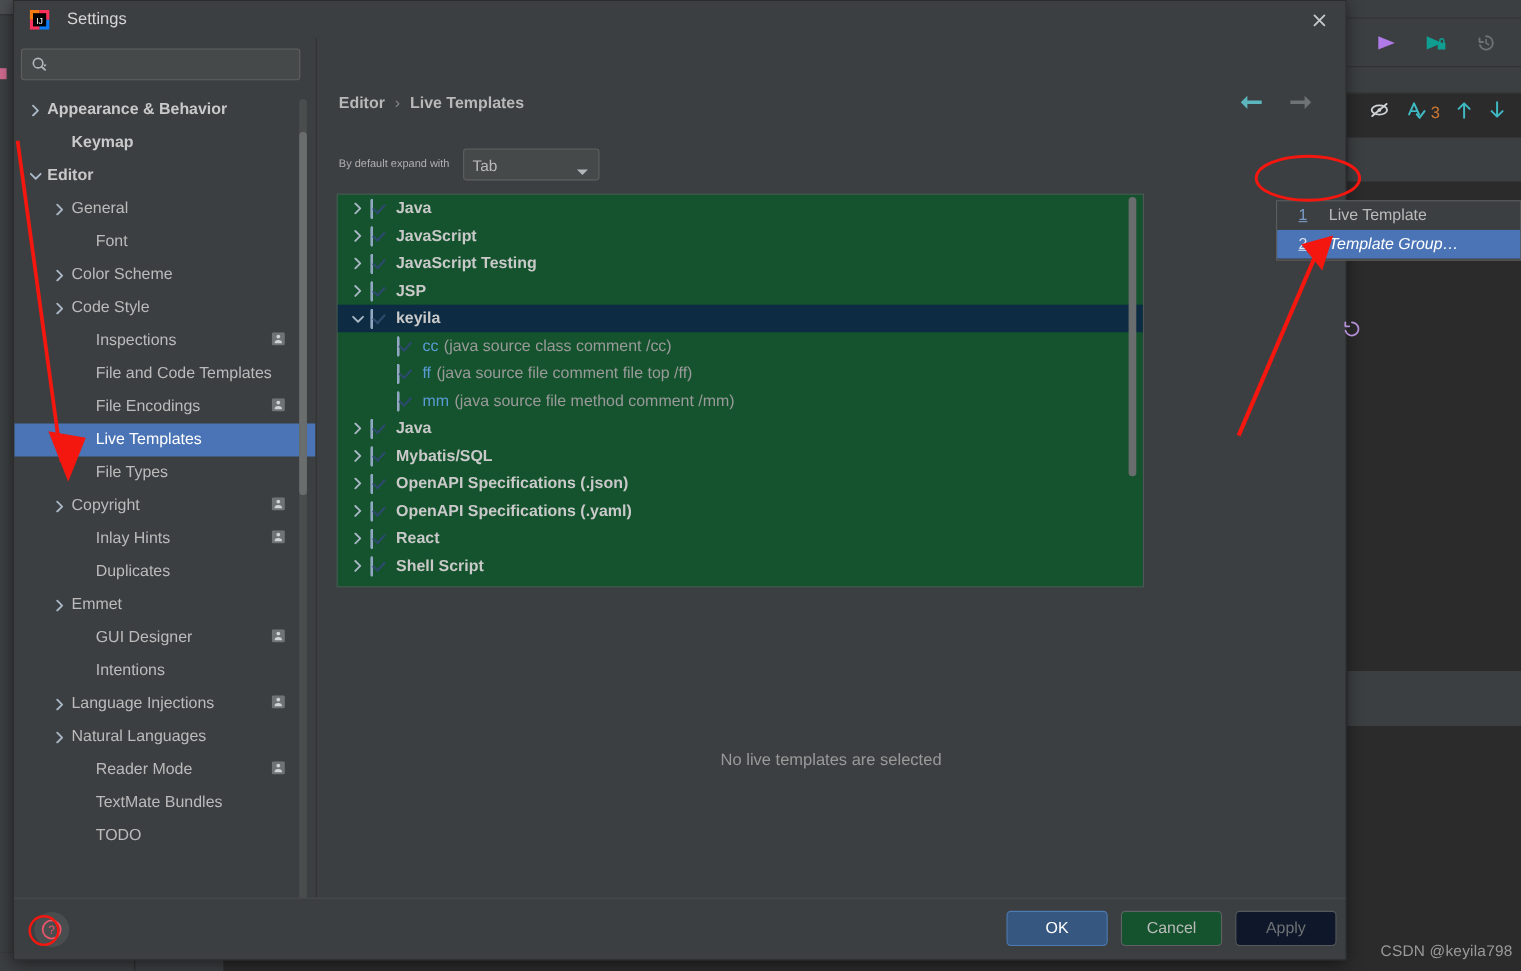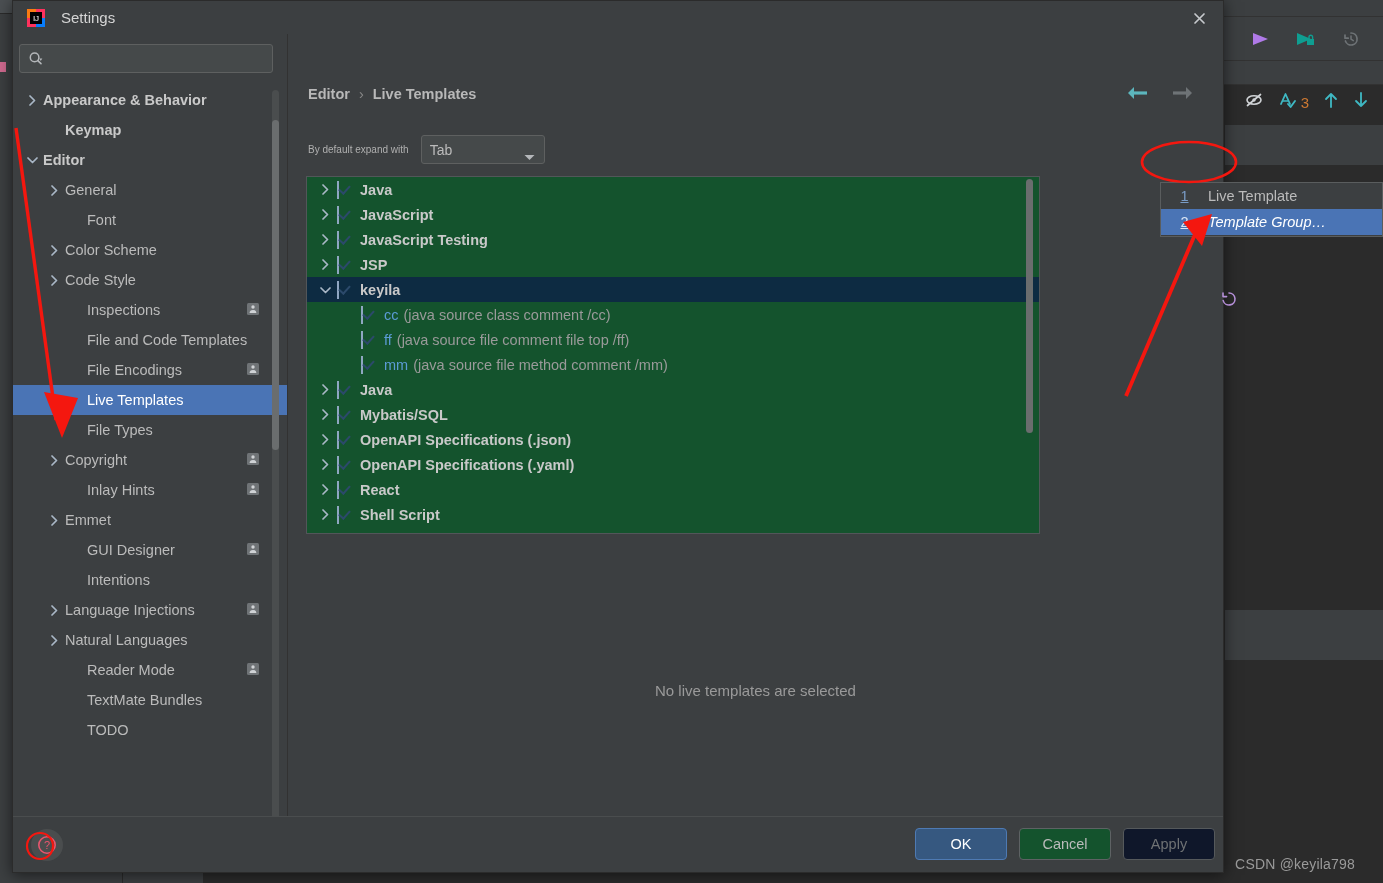--- a/index.html
+++ b/index.html
@@ -29,21 +29,21 @@
   .ide-inspect .num { color: #cc7832; font-size: 15px; font-family: "Liberation Sans", sans-serif; }
 
   .ide-band-1 { position: absolute; left: 1225px; top: 125px; right: 0; height: 40px; background: #3c3f41; }
   .ide-band-2 { position: absolute; left: 1225px; top: 610px; right: 0; height: 50px; background: #3c3f41; }
   .ide-bottom-strip { position: absolute; left: 0; top: 866px; right: 0; height: 17px; background: #2b2b2b; }
   .ide-bottom-seg-a { position: absolute; left: 0; top: 866px; width: 122px; height: 17px; background: #3c3f41; }
   .ide-bottom-seg-b { position: absolute; left: 123px; top: 866px; width: 80px; height: 17px; background: #3c3f41; }
   .ide-bottom-seg-c { position: absolute; left: 204px; top: 866px; width: 1179px; height: 17px; background: #2b2b2b; }
 
   .watermark {
-    position: absolute; right: 28px; top: 856px;
+    position: absolute; right: 8px; top: 856px;
     color: #9a9a9a; font-size: 14px; letter-spacing: .2px;
     font-family: "Liberation Sans", sans-serif;
   }
 
   
   .dialog {
     position: absolute; left: 12px; top: 0; width: 1212px; height: 873px;
     background: #3c3f41; border: 1px solid #2b2b2b;
     box-shadow: 0 2px 14px rgba(0,0,0,.55);
     display: flex; flex-direction: column;
@@ -374,20 +374,24 @@
             <div class="tree-item">
               <span class="twisty" style="margin-left: 52px;"></span>
               <span class="lbl">Inlay Hints</span>
               <span class="badge-icon"><svg width="12" height="12" viewBox="0 0 12 12">
                   <rect x="0" y="0" width="12" height="12" rx="1.5" fill="#6f7376"></rect>
                   <circle cx="6" cy="4" r="1.7" fill="#cfd2d5"></circle>
                   <path d="M2.6 10 a3.4 3 0 0 1 6.8 0 z" fill="#cfd2d5"></path>
                 </svg></span>
             </div>
             <div class="tree-item">
+              <span class="twisty" style="margin-left: 52px;"></span>
+              <span class="lbl">Duplicates</span>
+            </div>
+            <div class="tree-item">
               <span class="twisty" style="margin-left: 30px;">
                 <svg width="8" height="11" viewBox="0 0 8 11">
                   <path d="M2 1 L6.5 5.5 L2 10" stroke="#a9b7c6" stroke-width="1.7" fill="none" stroke-linecap="round" stroke-linejoin="round"></path>
                 </svg>
               </span>
               <span class="lbl">Emmet</span>
             </div>
             <div class="tree-item">
               <span class="twisty" style="margin-left: 52px;"></span>
               <span class="lbl">GUI Designer</span>

